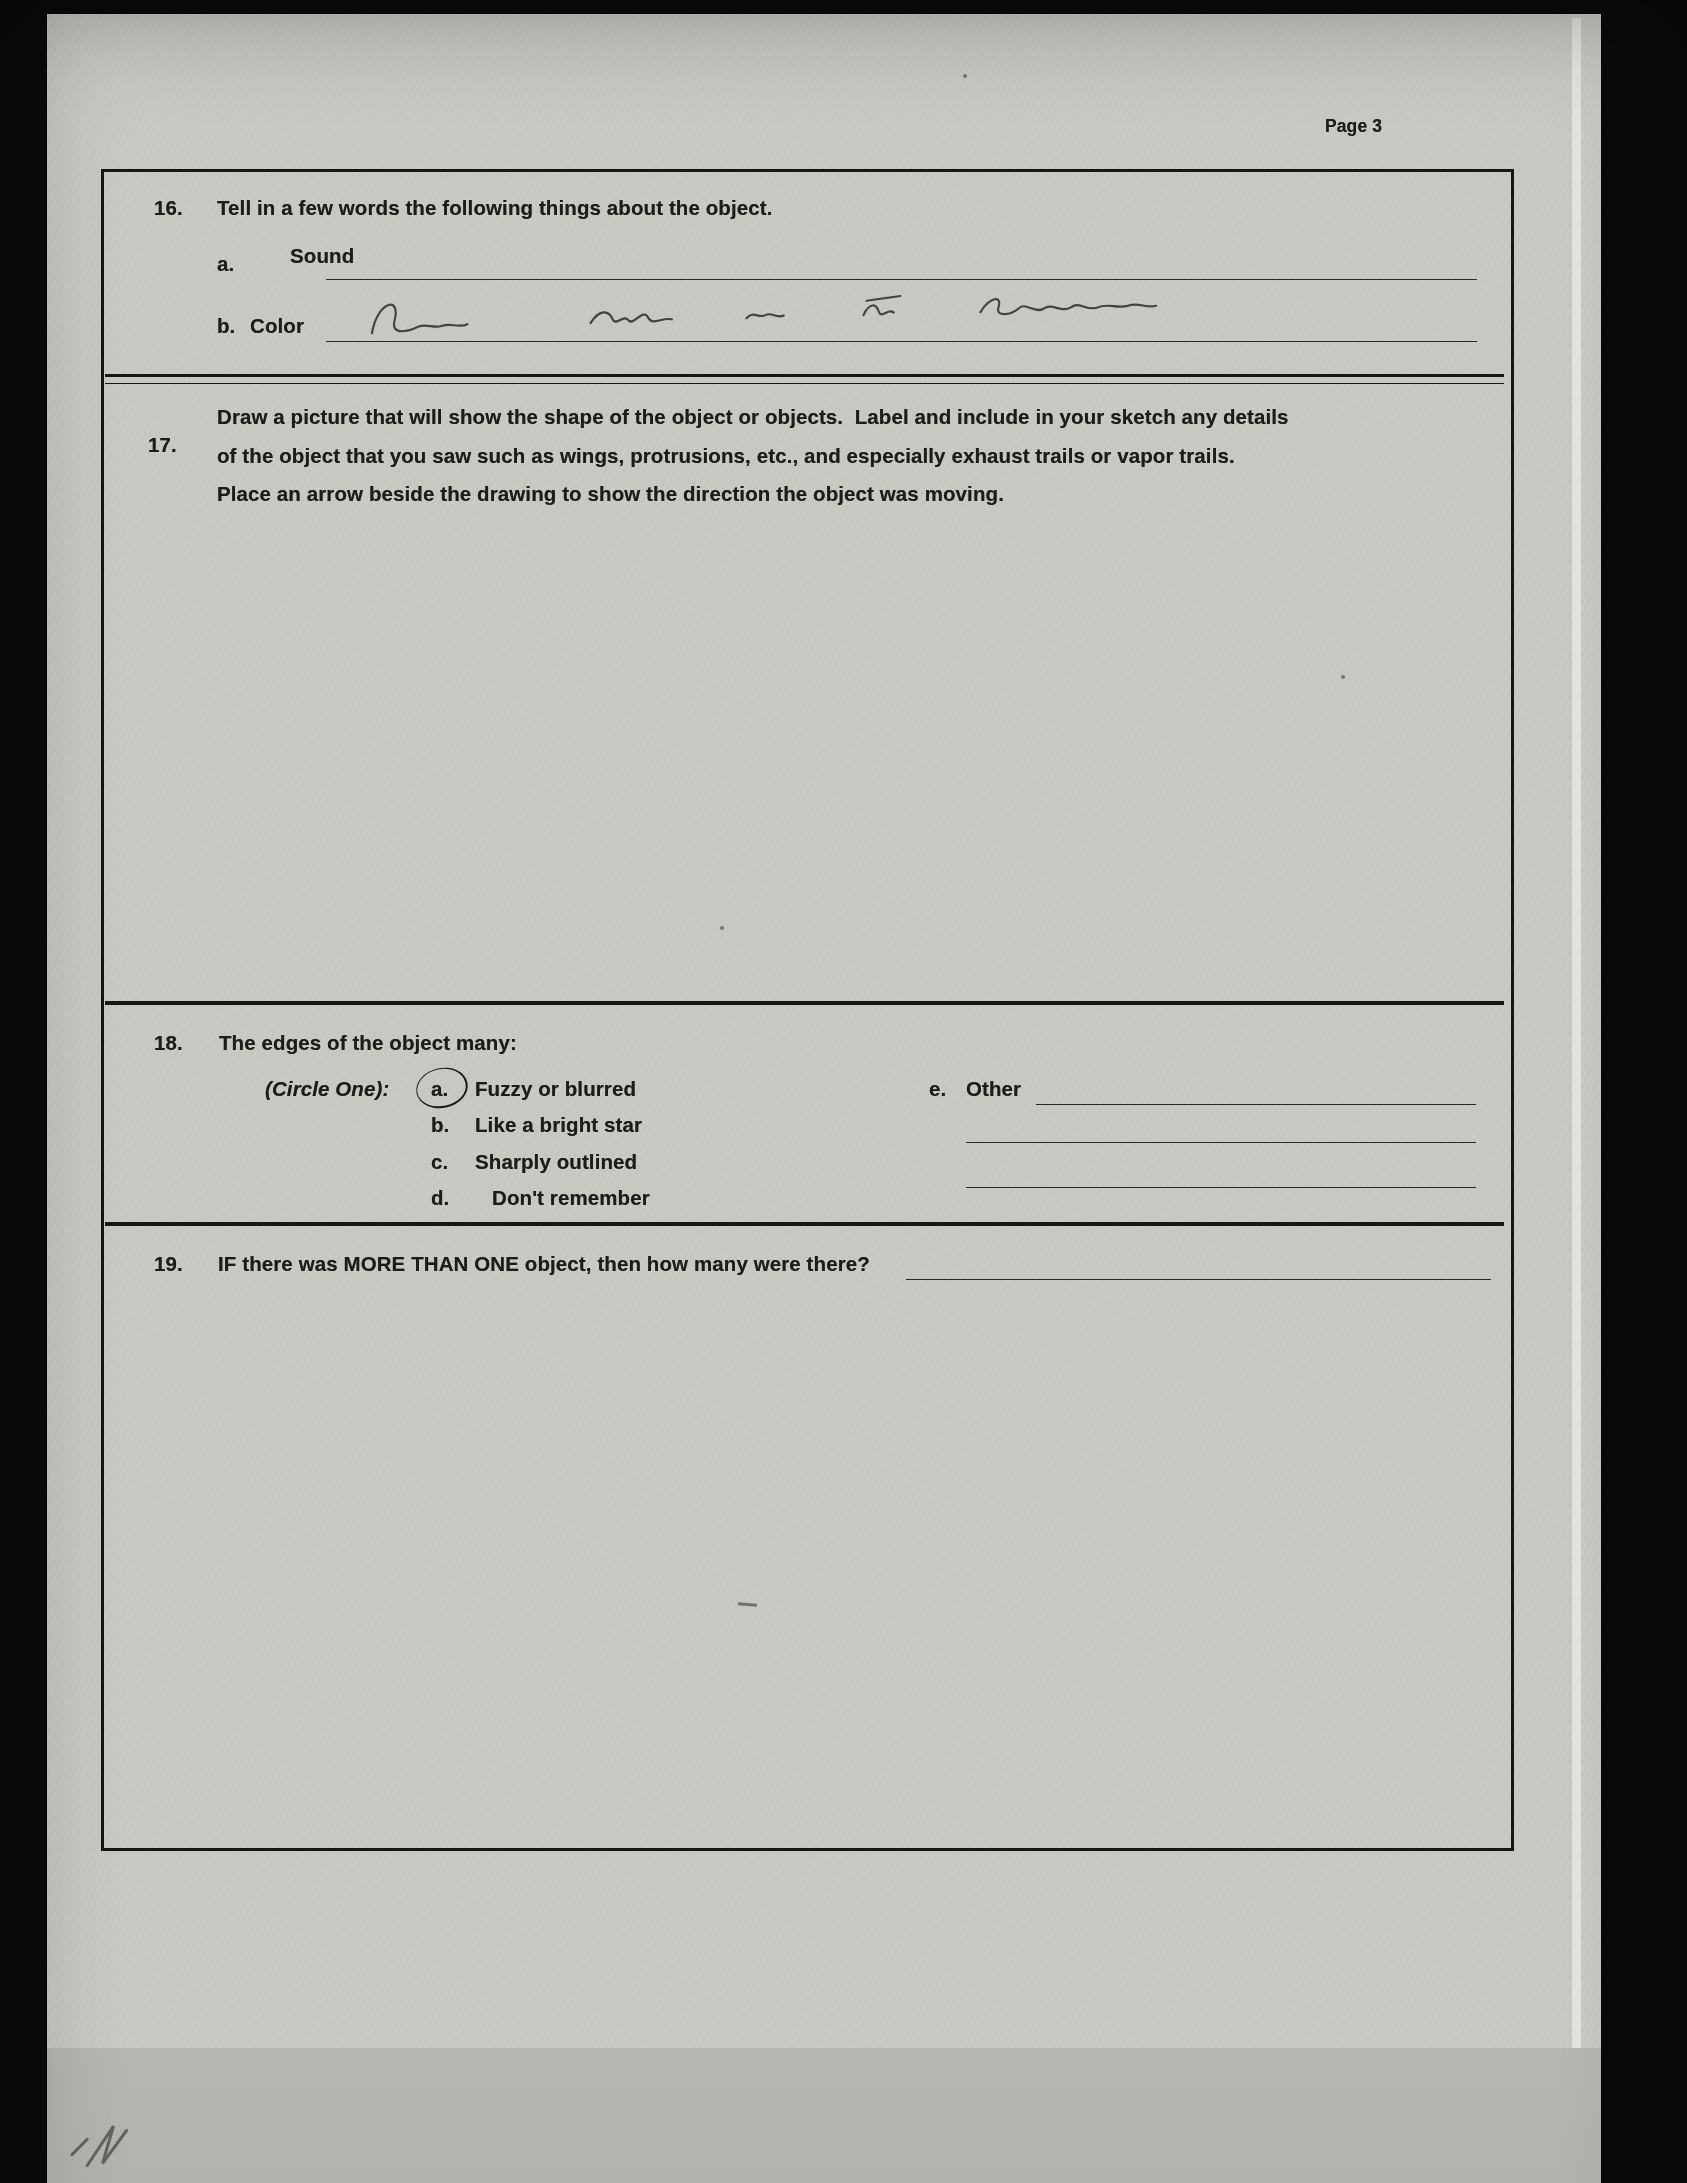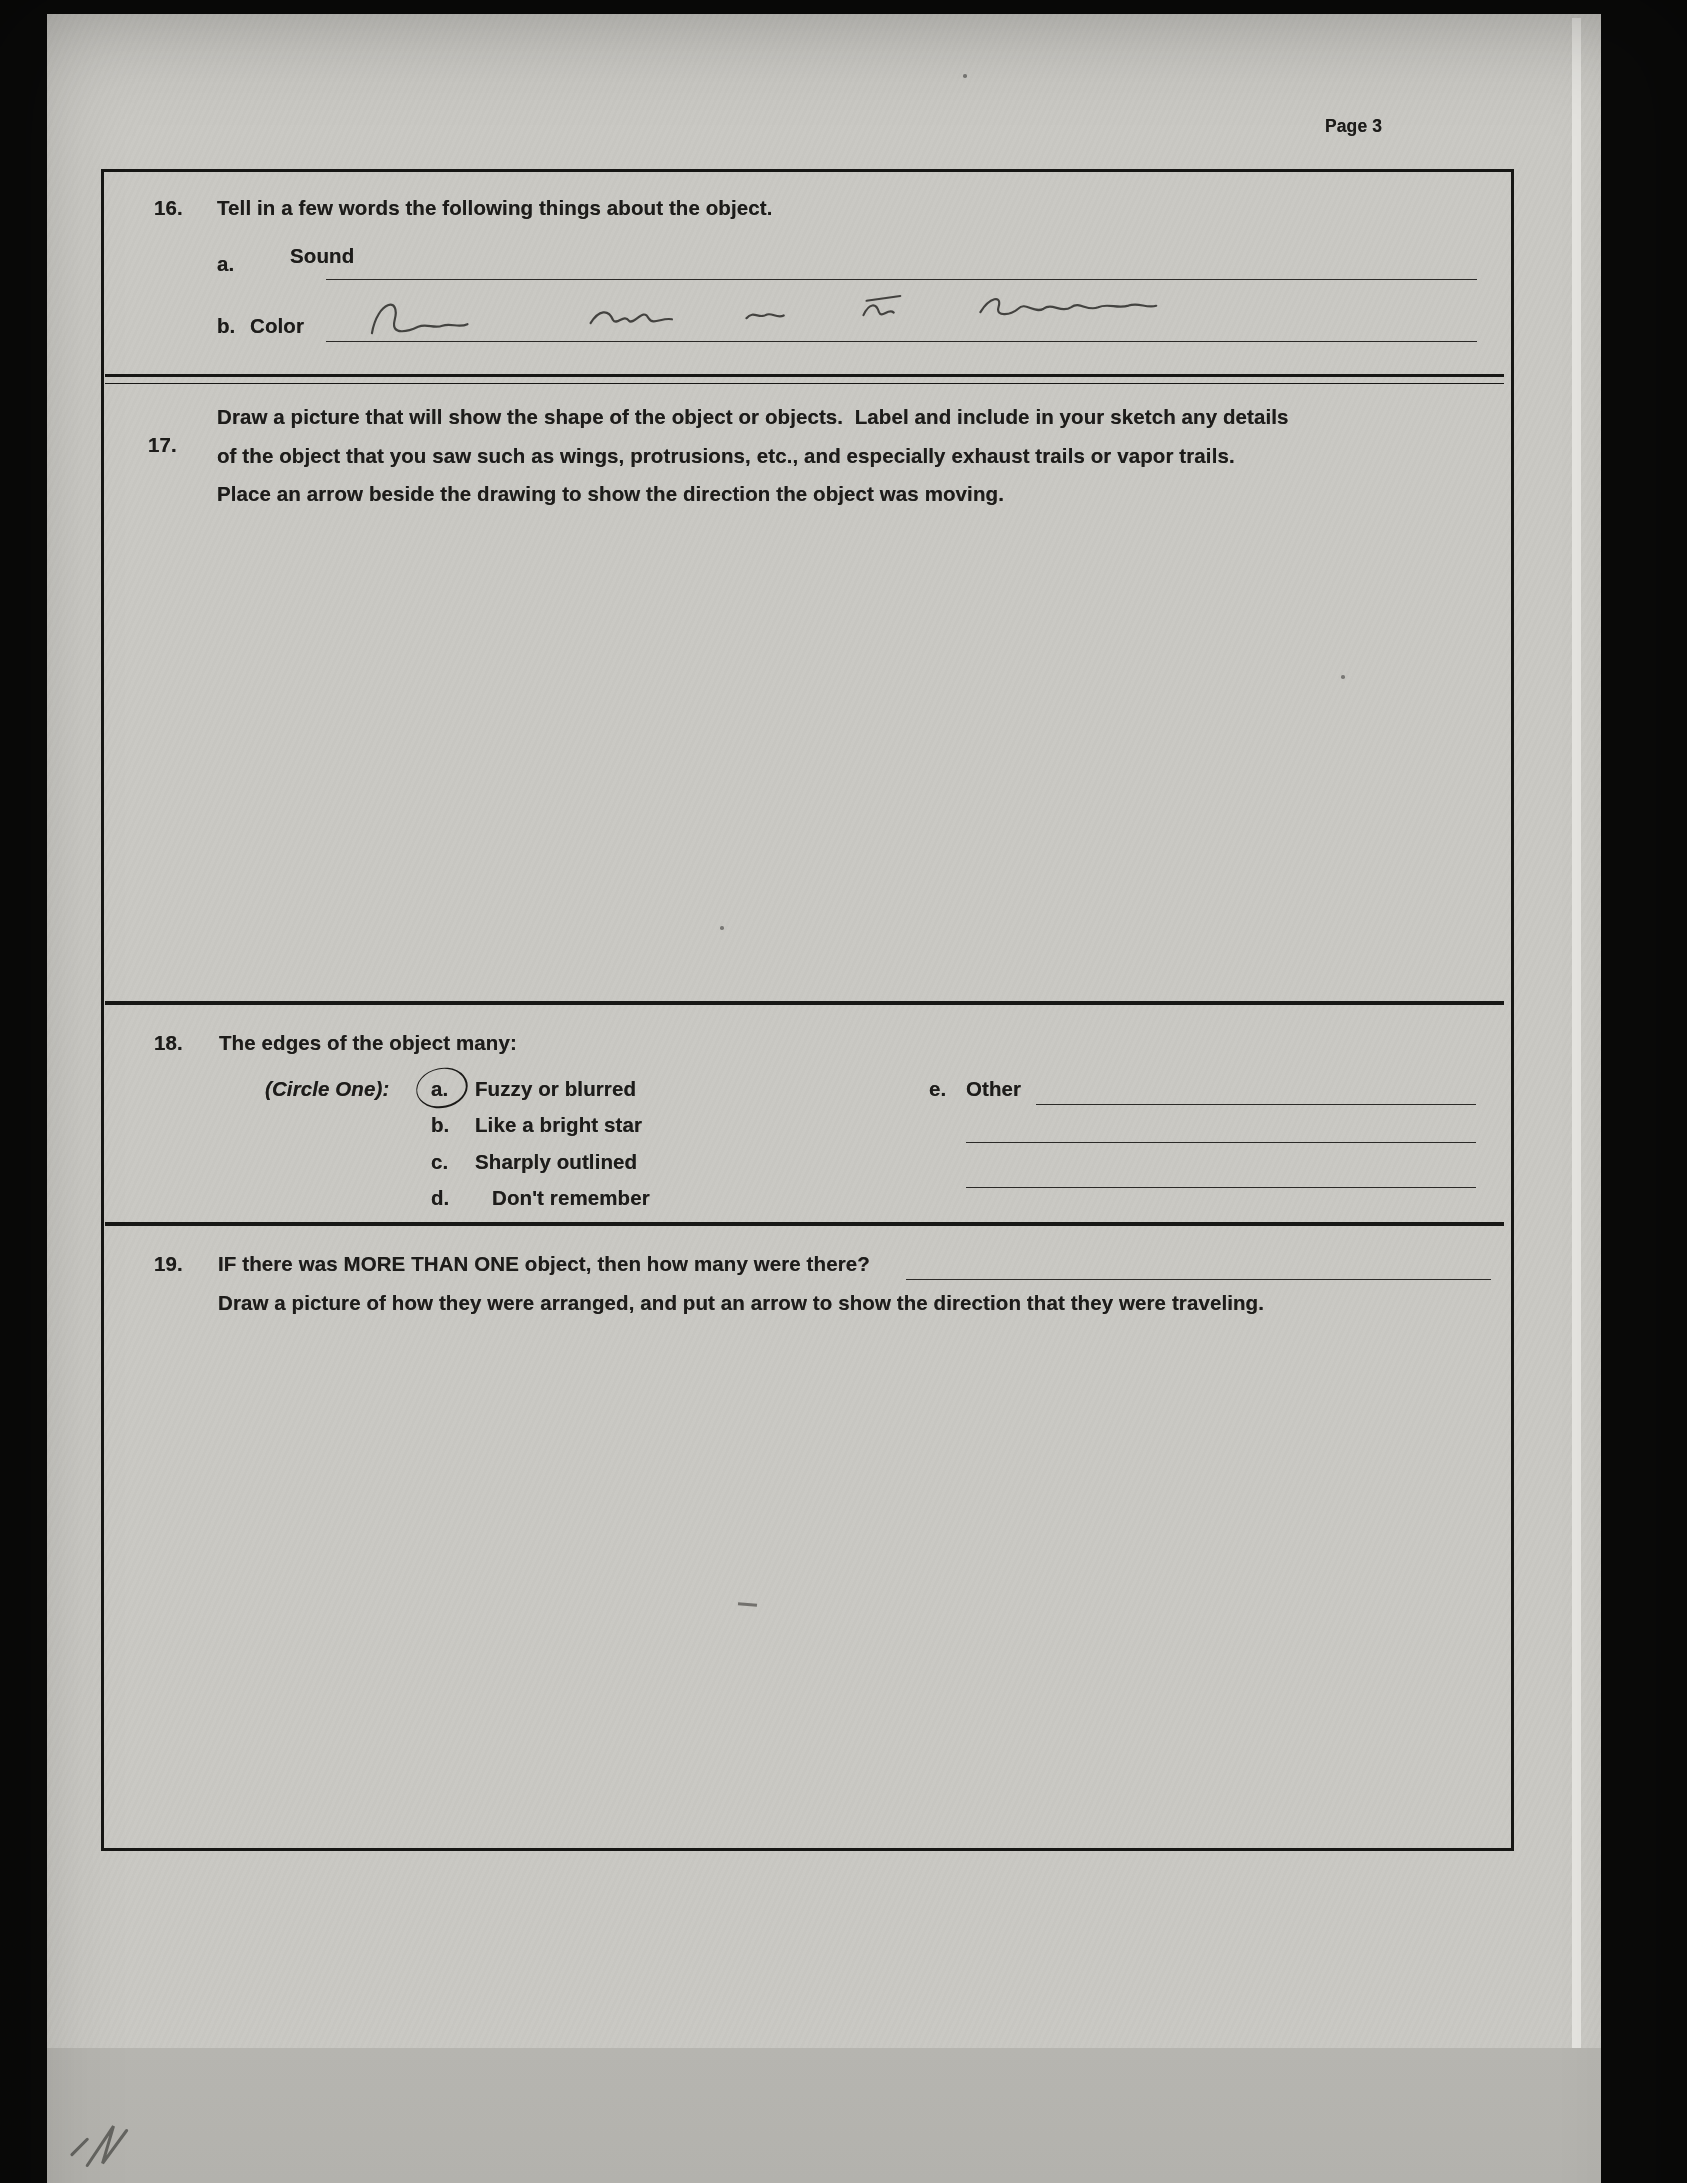--- a/index.html
+++ b/index.html
@@ -110,21 +110,20 @@
   <div class="t" style="left:966px;top:1077px;">Other</div>
   <div class="rule" style="left:1036px;top:1104px;width:440px;"></div>
   <div class="rule" style="left:966px;top:1142px;width:510px;"></div>
   <div class="rule" style="left:966px;top:1187px;width:510px;"></div>
 
   <div class="divider" style="top:1222px;height:3.5px;"></div>
 
   <div class="t" style="left:154px;top:1252px;">19.</div>
   <div class="t" style="left:218px;top:1252px;">IF there was MORE THAN ONE object, then how many were there?</div>
   <div class="rule" style="left:906px;top:1279px;width:585px;"></div>
-  <div class="t" style="left:218px;top:1291px;">Draw a picture of how they were arranged, and put an arrow to show the direction that they were traveling.</div>
 
   <div style="position:absolute;left:109px;top:1336px;width:1389px;height:502px;"></div>
 
   <div class="dash-mark"></div>
   <div class="speck" style="left:963px;top:74px;"></div>
   <div class="speck" style="left:1341px;top:675px;"></div>
   <div class="speck" style="left:720px;top:926px;"></div>
 
   <svg class="scribble-svg" width="210" height="210" viewBox="0 0 480 480">
     <g fill="none" stroke="#4a4a46" stroke-width="7" stroke-linecap="round" opacity="0.75">

